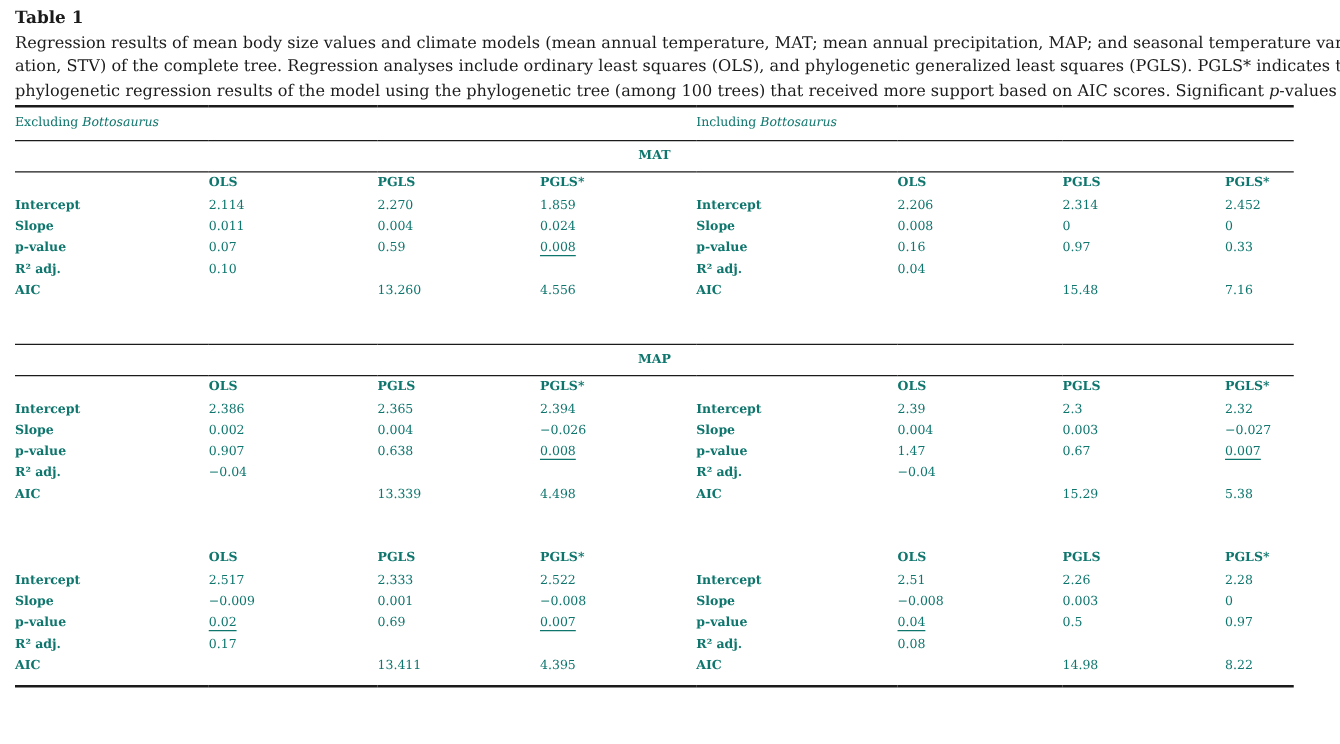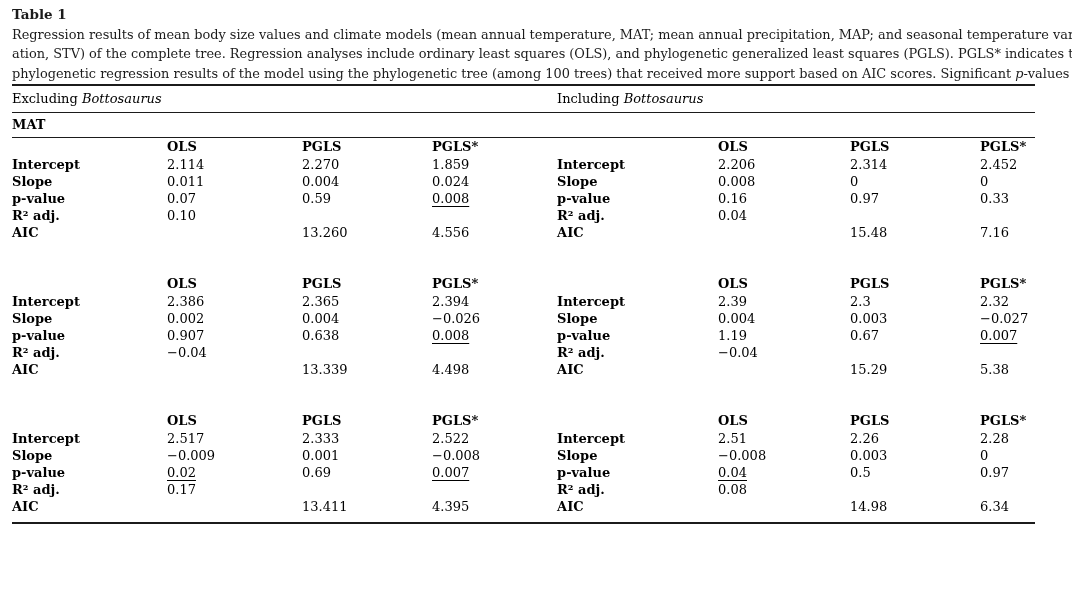--- a/index.html
+++ b/index.html
@@ -9,25 +9,25 @@
   }
   .caption { padding:6px 10px 0 12px; }
   .title { font-weight:bold; font-size:13.5px; line-height:16px; margin-bottom:3px; }
   .cl { font-size:12.9px; line-height:19.3px; white-space:nowrap; }
   .it { font-style:italic; }
 
   table.tbl {
     border-collapse:collapse; table-layout:fixed; width:1023px;
     margin-left:12px; margin-top:1px;
     border-top:2px solid #1b1b1b; border-bottom:2px solid #1b1b1b;
-    font-size:13px; color:#000000;
+    font-size:10px; color:#0f766e;
   }
   table.tbl td { padding:0; vertical-align:middle; }
   tr.spanner td { height:26px; border-bottom:1px solid #1b1b1b; }
-  tr.secrow td { height:24px; border-top:1px solid #1b1b1b; border-bottom:1px solid #1b1b1b; font-weight:bold; }
+  tr.secrow td { height:24px; border-top:1px solid #1b1b1b; border-bottom:1px solid #1b1b1b; font-weight:bold;text-align:center; }
   tr.hdr td { height:18px; font-weight:bold; }
   tr.data td { height:17px; line-height:17px; }
   tr.aic td { height:24px; vertical-align:top; }
   tr.spacer td { height:27px; }
   .lbl { font-weight:bold; }
   .pl16 { padding-left:16px; }
   .pl18 { padding-left:18px;margin-top:47px; }
   .sig { text-decoration:underline; text-underline-offset:3px; text-decoration-thickness:1px; }
 </style>
 </head>
@@ -117,20 +117,23 @@
     <td>13.260</td>
     <td>4.556</td>
     <td class="lbl pl18">AIC</td>
     <td></td>
     <td>15.48</td>
     <td>7.16</td>
   </tr>
 <tr class="spacer">
           <td colspan="8"></td>
         </tr>
+  <tr class="secrow">
+    <td colspan="8" class="pl16">MAP</td>
+  </tr>
   <tr class="hdr">
     <td class="pl16"></td>
     <td>OLS</td>
     <td>PGLS</td>
     <td>PGLS*</td>
     <td class="pl18"></td>
     <td>OLS</td>
     <td>PGLS</td>
     <td>PGLS*</td>
   </tr>
@@ -153,21 +156,21 @@
     <td>0.004</td>
     <td>0.003</td>
     <td>−0.027</td>
   </tr>
   <tr class="data">
     <td class="lbl pl16">p-value</td>
     <td><span class="">0.907</span></td>
     <td><span class="">0.638</span></td>
     <td><span class="sig">0.008</span></td>
     <td class="lbl pl18">p-value</td>
-    <td><span class="">1.19</span></td>
+    <td><span class="">1.47</span></td>
     <td><span class="">0.67</span></td>
     <td><span class="sig">0.007</span></td>
   </tr>
   <tr class="data">
     <td class="lbl pl16">R² adj.</td>
     <td>−0.04</td>
     <td></td>
     <td></td>
     <td class="lbl pl18">R² adj.</td>
     <td>−0.04</td>
@@ -238,17 +241,17 @@
     <td></td>
   </tr>
   <tr class="data aic">
     <td class="lbl pl16">AIC</td>
     <td></td>
     <td>13.411</td>
     <td>4.395</td>
     <td class="lbl pl18">AIC</td>
     <td></td>
     <td>14.98</td>
-    <td>6.34</td>
+    <td>8.22</td>
   </tr>
 </tbody>
   </table>
 </div>
 
 </body></html>

